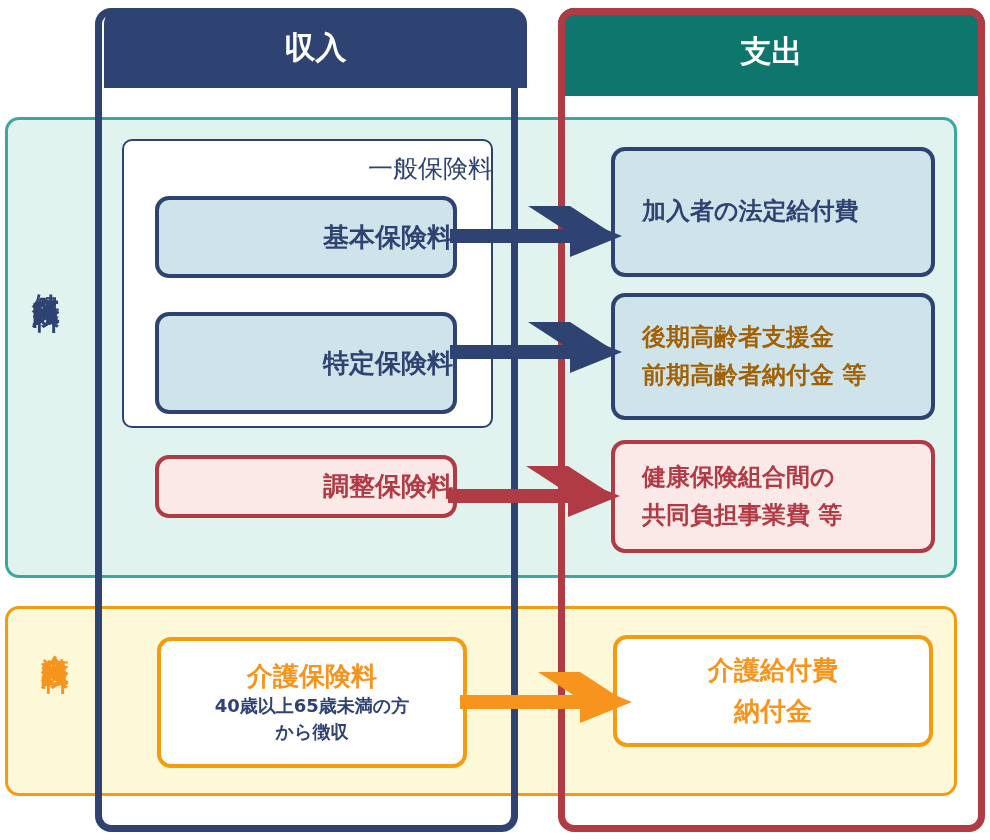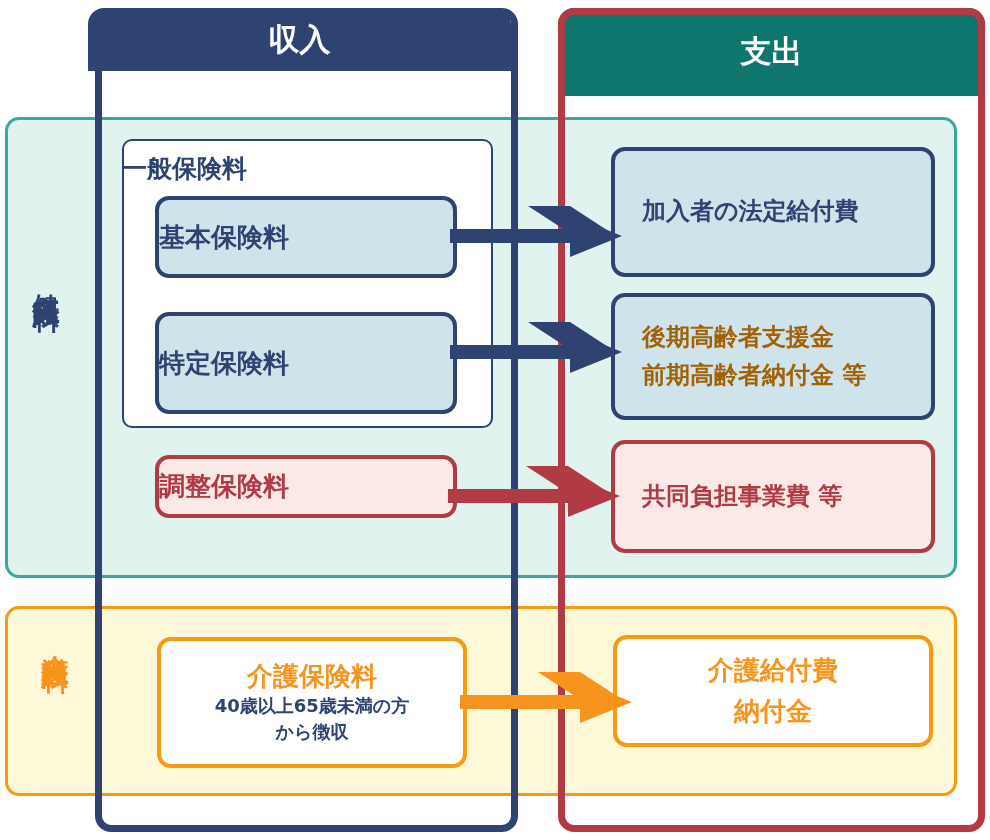--- a/index.html
+++ b/index.html
@@ -14,33 +14,33 @@
 
   
   .v-label{position:absolute;writing-mode:vertical-rl;text-orientation:upright;
            font-weight:bold;font-size:27px;letter-spacing:3px;line-height:1;}
   .v-label.health{left:33px;top:272px;color:#2e4372;}
   .v-label.care{left:42px;top:633px;color:#f7941d;}
 
   
   .col-header{position:absolute;display:flex;align-items:center;justify-content:center;
               color:#ffffff;font-size:31px;font-weight:bold;border-radius:16px 16px 0 0;}
-  .col-header.income{left:88px;top:8px;width:423px;height:63px;background:#2e4372;}
+  .col-header.income{left:104px;top:8px;width:423px;height:80px;background:#2e4372;}
   .col-header.expense{left:558px;top:8px;width:427px;height:88px;background:#0f766e;}
   .col-outline{position:absolute;border-radius:16px;background:transparent;}
   .col-outline.income{left:95px;top:8px;width:423px;height:824px;border:7px solid #2e4372;}
   .col-outline.expense{left:558px;top:8px;width:427px;height:824px;border:7px solid #b13b44;}
 
   
-  .box{position:absolute;border-radius:14px;display:flex;align-items:center;justify-content:flex-start;
+  .box{position:absolute;border-radius:14px;display:flex;align-items:center;justify-content:flex-end;
        font-weight:bold;text-align:center;}
   .group-box{position:absolute;left:122px;top:139px;width:371px;height:289px;background:#ffffff;
              border:2px solid #2e4372;border-radius:10px;}
-  .group-title{position:absolute;left:122px;top:152px;width:371px;text-align:left;
-               color:#2e4372;font-size:25px;font-weight:bold;}
+  .group-title{position:absolute;left:122px;top:152px;width:371px;text-align:right;
+               color:#2e4372;font-size:25px;font-weight:normal;}
   .box.basic{left:155px;top:196px;width:302px;height:82px;background:#cfe4ea;border:4px solid #2e4372;color:#2e4372;font-size:26px;}
   .box.specific{left:155px;top:312px;width:302px;height:102px;background:#cfe4ea;border:4px solid #2e4372;color:#2e4372;font-size:26px;}
   .box.adjust{left:155px;top:455px;width:302px;height:63px;background:#fbe9e8;border:4px solid #b13b44;color:#b13b44;font-size:26px;}
   .box.care-src{left:157px;top:637px;width:310px;height:131px;background:#ffffff;border:4px solid #f59b0f;
                 flex-direction:column;justify-content:center;gap:2px;}
   .care-src-title{color:#f7941d;font-size:26px;font-weight:bold;line-height:1.2;}
   .care-src-note{color:#2e4372;font-size:18px;font-weight:bold;line-height:1.35;}
 
   .dest{position:absolute;border-radius:14px;font-weight:bold;display:flex;flex-direction:column;
         justify-content:center;padding-left:27px;}
@@ -101,20 +101,21 @@
   </div>
 
   <div class="dest benefits">
     <div class="line">加入者の法定給付費</div>
   </div>
   <div class="dest elderly">
     <div class="line">後期高齢者支援金</div>
     <div class="line">前期高齢者納付金 等</div>
   </div>
   <div class="dest joint">
+    <div class="line">健康保険組合間の</div>
     <div class="line">共同負担事業費 等</div>
   </div>
   <div class="dest care-dst">
     <div class="line">介護給付費</div>
     <div class="line">納付金</div>
   </div>
 
   <svg class="arrow a1" viewBox="0 0 175 72">
     <rect class="fill-blue" x="0" y="29" width="124" height="14"></rect>
     <polygon class="fill-blue" points="120,15 172,36 120,57"></polygon>

